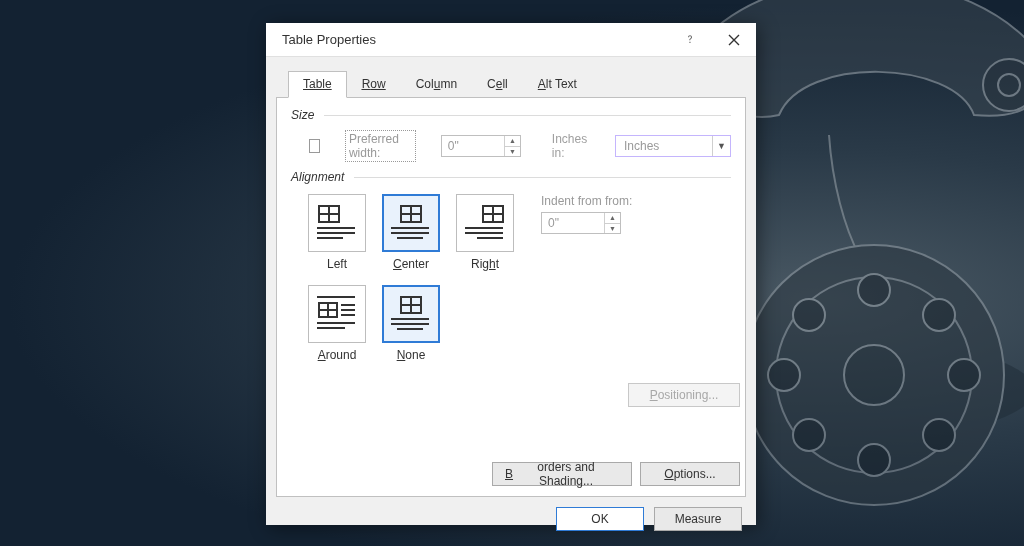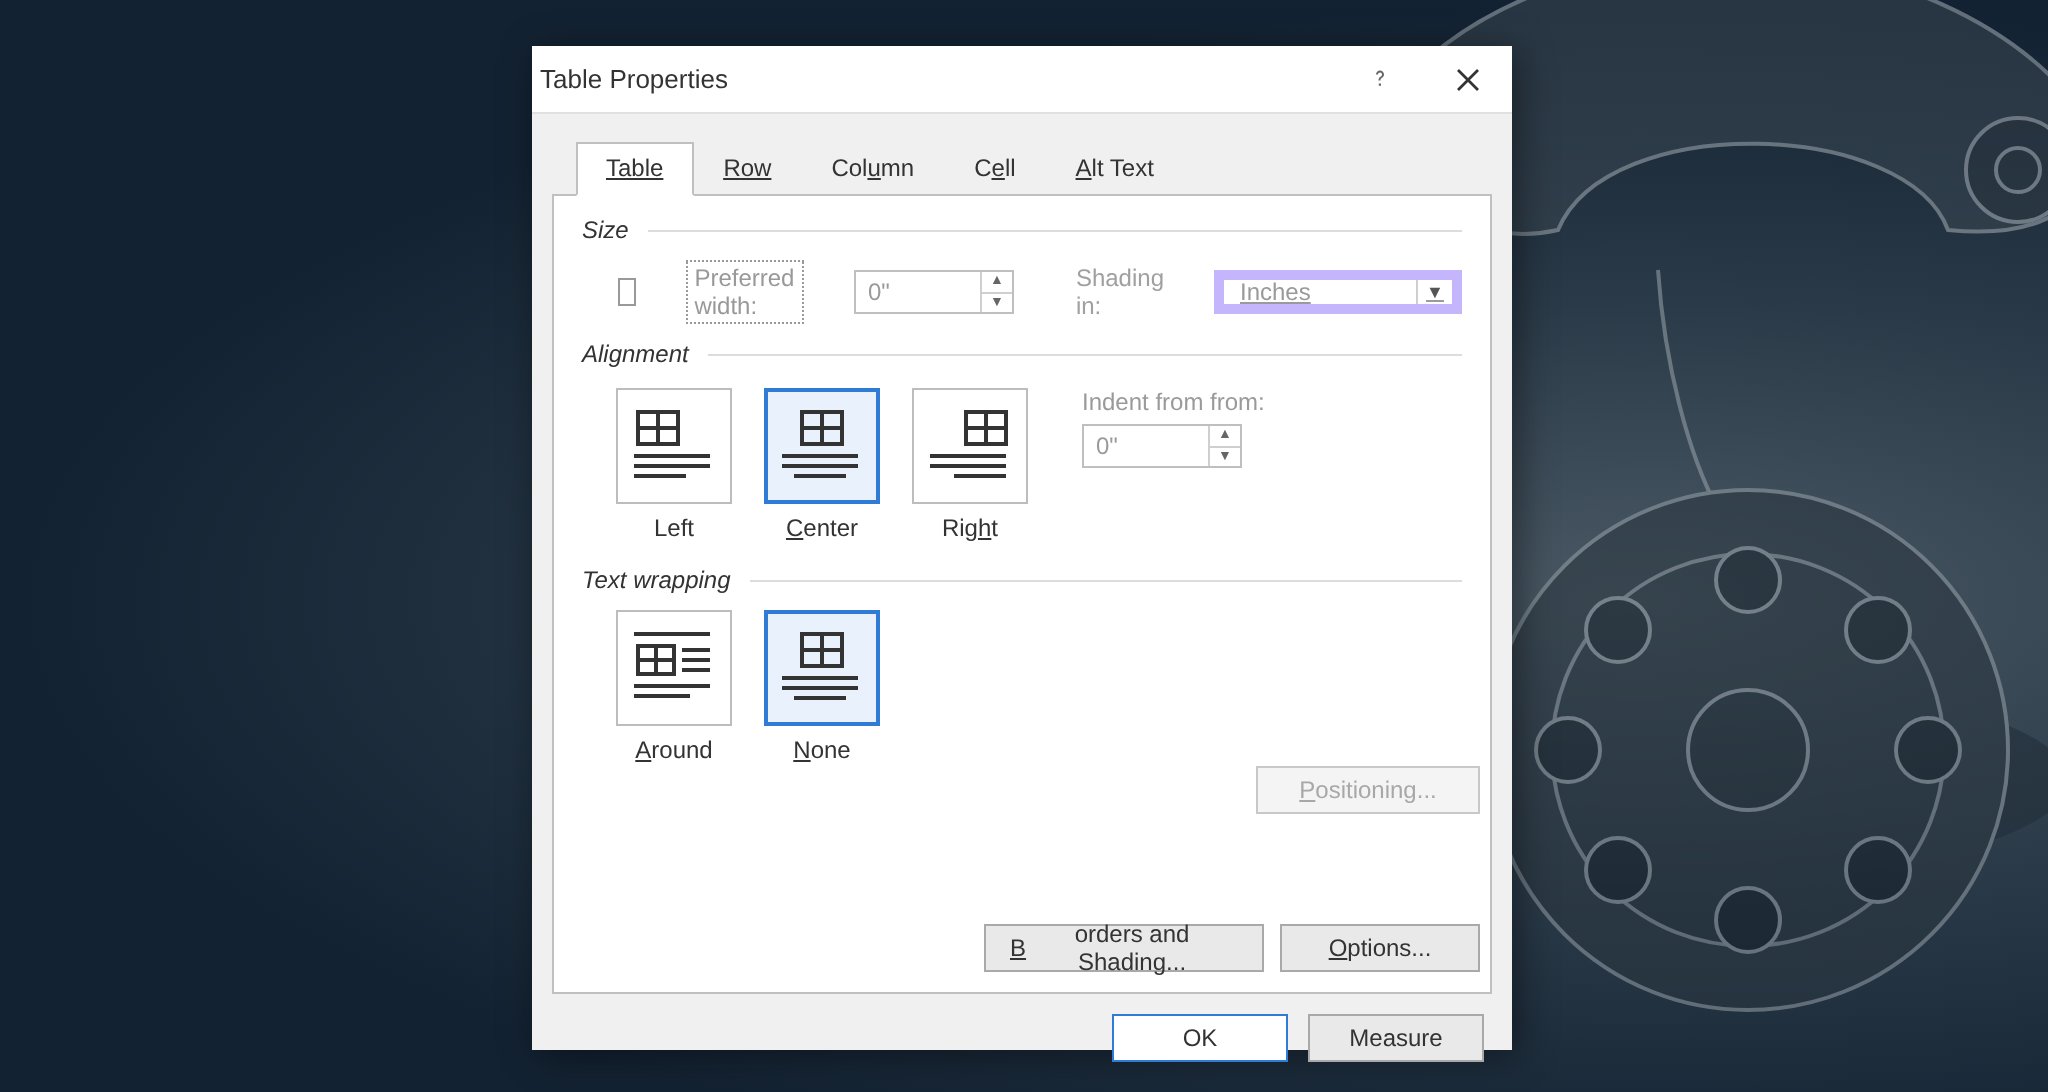--- a/index.html
+++ b/index.html
@@ -13,21 +13,21 @@
     position: absolute;
     left: 266px; top: 23px;
     width: 490px; height: 502px;
     background: #f0f0f0;
     box-shadow: 3px 3px 18px rgba(0,0,0,.45);
     font-size: 12px;
     color: #333;
   }
   .titlebar {
     height: 34px; background: #fff; border-bottom: 1px solid #e0e0e0;
-    display: flex; align-items: center; padding-left: 4px;
+    display: flex; align-items: center; padding-left: 16px;
     color: #333; font-size: 13px;
   }
   .titlebar .spacer { flex: 1; }
   .titlebar .tb-btn { width: 44px; height: 34px; display: flex; align-items: center; justify-content: center; }
   .tabs {
     display: flex; align-items: flex-end;
     padding: 12px 10px 0 22px;
     background: #f0f0f0;
     height: 40px;
     border-radius: 18px;
@@ -67,21 +67,21 @@
     display: inline-flex; border: 1px solid #bfbfbf; background: #fff; color: #9a9a9a; height: 22px;
   }
   .spinner input {
     border: none; width: 62px; padding: 2px 6px; font-size: 12px; outline: none; background: transparent; color: #9a9a9a;
   }
   .spinner .arrows { width: 16px; display: flex; flex-direction: column; border-left: 1px solid #cfcfcf; }
   .spinner .arrows div { flex:1; display:flex; align-items:center; justify-content:center; font-size:7px; color:#666; }
   .spinner .arrows div + div { border-top:1px solid #cfcfcf; }
   .disabled { color: #a0a0a0; }
   .combo {
-    display: inline-flex; align-items: center; border: 5px solid #c4b5fd; background:#fff; height:22px; color:#9a9a9a;text-decoration:underline;
+    display: inline-flex; align-items: center; border: 1px solid #c4b5fd; background:#fff; height:22px; color:#9a9a9a;
   }
   .combo span { padding: 2px 8px; width: 96px; }
   .combo .dd { width: 18px; height:100%; display:flex; align-items:center; justify-content:center; border-left:1px solid #cfcfcf; font-size:9px; color:#555;}
   .align-row { display:flex; gap: 18px; padding: 8px 0 0 16px; align-items:flex-start; }
   .opt-group { display:flex; gap:14px; }
   .opt {
     display:flex; flex-direction:column; align-items:center; width:60px; gap:5px;
   }
   .opt .box {
     width: 58px; height: 58px; background:#fff; border:1px solid #bdbdbd;
@@ -165,21 +165,21 @@
     <div class="size-row">
       <span class="cbox"></span>
       <span class="pref-label">Preferred width:</span>
       <span class="spinner disabled">
         <input disabled="" value="0&quot;" style="">
         <span class="arrows">
             <div>▲</div>
             <div>▼</div>
           </span>
       </span>
-      <span class="disabled" style="margin-left:6px;">Shading in:</span>
+      <span class="disabled" style="margin-left:6px;">Inches in:</span>
       <span class="combo disabled">
         <span>Inches</span>
         <span class="dd">▼</span>
       </span>
     </div>
 
     <div class="group-label">
         <span>Alignment</span>
       </div>
     <div class="align-row">
@@ -236,23 +236,20 @@
           <input disabled="" value="0&quot;" style="">
           <span class="arrows">
               <div>▲</div>
               <div>▼</div>
             </span>
         </span>
       </div>
     </div>
 
     <div class="wrap-block">
-      <div class="group-label">
-          <span>Text wrapping</span>
-        </div>
       <div class="align-row" style="padding-top:6px;">
         <div class="opt-group">
           <div class="opt">
             <div class="box icon-wrap">
               <svg width="40" height="38" viewBox="0 0 40 38">
                   <rect x="2" y="8" width="18" height="14" fill="none" stroke="#333" stroke-width="2"></rect>
                   <line x1="2" y1="15" x2="20" y2="15" stroke="#333" stroke-width="2"></line>
                   <line x1="11" y1="8" x2="11" y2="22" stroke="#333" stroke-width="2"></line>
                   <g stroke="#333" stroke-width="2">
                     <line x1="0" y1="2" x2="38" y2="2"></line>

